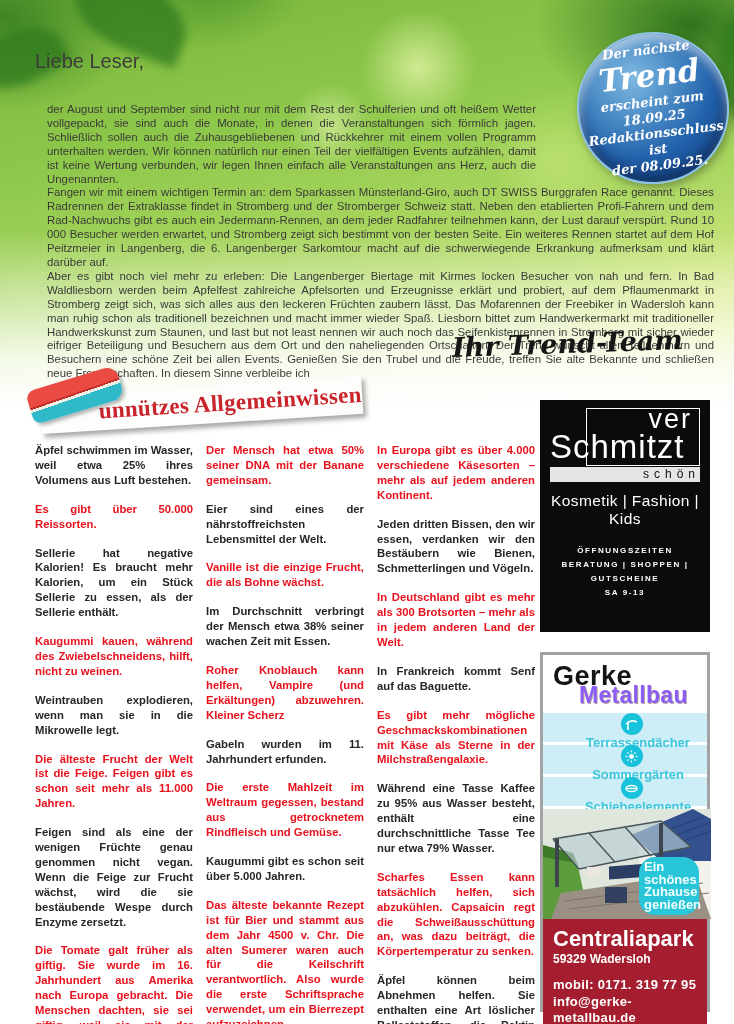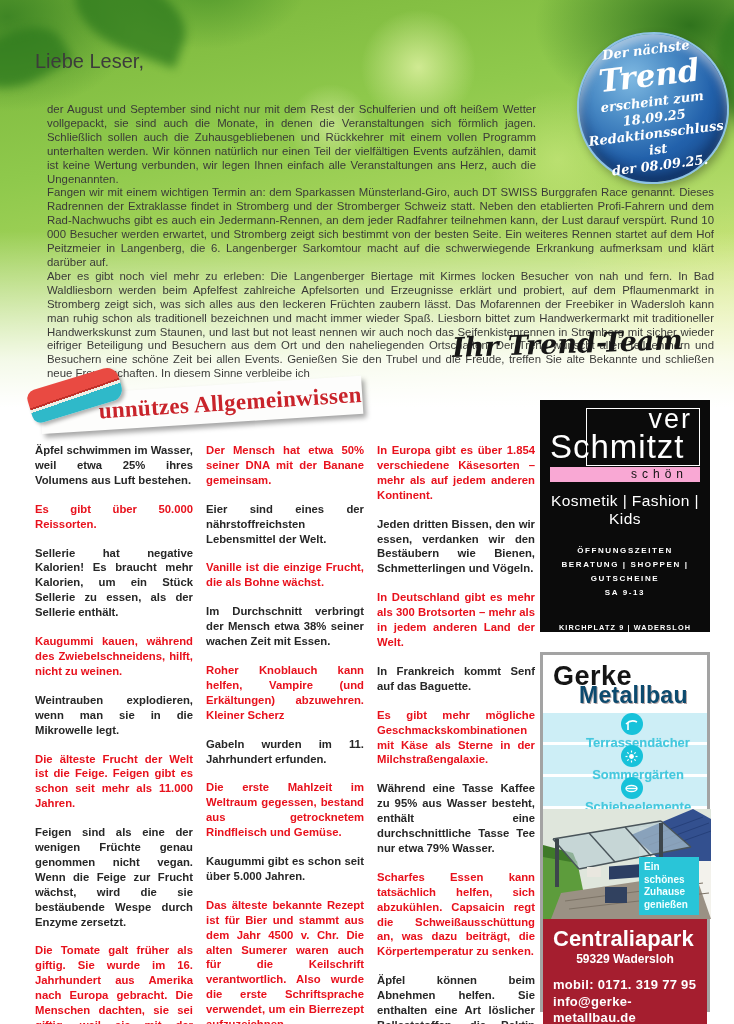--- a/index.html
+++ b/index.html
@@ -62,44 +62,44 @@
         text-align:justify;color:#272727;}
   .fact.red{color:#e8111c;}
 
   
   .ad-schmitzt{position:absolute;top:400px;left:540px;width:170px;height:232px;
       background:#0b0b0b;color:#fff;z-index:3;}
   .vs-logo{position:relative;height:86px;}
   .vs-frame{position:absolute;top:8px;left:46px;right:10px;bottom:20px;border:1px solid #fff;}
   .vs-ver{position:absolute;top:4px;right:18px;font-size:27px;letter-spacing:2px;font-weight:normal;}
   .vs-main{position:absolute;top:28px;left:10px;font-size:33px;letter-spacing:1px;font-weight:normal;}
-  .vs-schoen-bar{position:absolute;left:10px;right:10px;bottom:4px;height:15px;background:#f9a8d4;
-      color:#111;text-align:right;font-size:12px;letter-spacing:5px;line-height:15px;padding-right:12px;}
+  .vs-schoen-bar{position:absolute;left:10px;right:10px;bottom:4px;height:15px;background:#e5e5e5;
+      color:#111;text-align:right;font-size:12px;letter-spacing:5px;line-height:15px;padding-right:0;}
   .vs-tagline{text-align:center;font-size:15.5px;margin-top:6px;letter-spacing:.4px;}
   .vs-hours{margin-top:16px;text-align:center;font-size:8px;letter-spacing:1.6px;font-weight:bold;line-height:14px;}
   .vs-contact{margin-top:22px;text-align:center;font-size:7.3px;letter-spacing:1.1px;font-weight:bold;line-height:11.5px;}
 
   
   .ad-gerke{position:absolute;top:652px;left:540px;width:170px;height:360px;z-index:3;
       background:#fff;border:3px solid #a3a3a3;box-sizing:border-box;}
   .gk-logo{padding:8px 10px 6px;line-height:1;}
   .gk-top{font-size:27px;font-weight:bold;color:#151515;letter-spacing:.5px;}
-  .gk-bottom{font-size:23px;font-weight:bold;color:#0c4a6e;margin:-6px 0 0 26px;
+  .gk-bottom{font-size:23px;font-weight:bold;color:#8b5cf6;margin:-6px 0 0 26px;
       text-shadow:1px 1px 0 rgba(40,0,0,.35);letter-spacing:.3px;}
   .gk-service{display:flex;align-items:center;height:29px;background:#cdeef6;margin-bottom:3px;padding-left:13px;flex-direction:column;}
   .gk-ic{width:22px;height:22px;border-radius:50%;background:#17c2da;display:flex;
       align-items:center;justify-content:center;flex:0 0 22px;}
   .gk-label{color:#45c8de;font-weight:bold;font-size:13px;margin-left:13px;
       text-shadow:0 0 1px rgba(69,200,222,.4);}
   .gk-photo{position:relative;height:110px;margin-top:1px;}
   .gk-overlay{position:absolute;right:8px;bottom:4px;width:50px;background:#29c5d8;color:#f2ffff;
-      font-size:10px;line-height:12.5px;font-weight:bold;padding:4px 5px;z-index:2;}
+      font-size:13px;line-height:12.5px;font-weight:bold;padding:4px 5px;z-index:2;border-radius:16px;}
   .gk-footer{background:#a51e2f;color:#fff;height:112px;padding:9px 10px 0;box-sizing:border-box;}
   .gk-park{font-size:22px;font-weight:bold;line-height:22px;}
-  .gk-city{text-align:center;font-size:12px;font-weight:bold;margin-top:2px;}
+  .gk-city{text-align:left;font-size:12px;font-weight:bold;margin-top:2px;}
   .gk-lines{margin-top:11px;font-size:13px;font-weight:bold;line-height:16.5px;letter-spacing:.3px;}
 </style>
 </head>
 <body>
 
 <div class="page">
 
   <div class="hero">
     <div class="leaf l1"></div>
     <div class="leaf l2"></div>
@@ -144,21 +144,21 @@
         <p class="fact black">Eier sind eines der nährstoffreichsten Lebensmittel der Welt.</p>
         <p class="fact red">Vanille ist die einzige Frucht, die als Bohne wächst.</p>
         <p class="fact black">Im Durchschnitt verbringt der Mensch etwa 38% seiner wachen Zeit mit Essen.</p>
         <p class="fact red">Roher Knoblauch kann helfen, Vampire (und Erkältungen) abzuwehren. Kleiner Scherz</p>
         <p class="fact black">Gabeln wurden im 11. Jahrhundert erfunden.</p>
         <p class="fact red">Die erste Mahlzeit im Weltraum gegessen, bestand aus getrocknetem Rindfleisch und Gemüse.</p>
         <p class="fact black">Kaugummi gibt es schon seit über 5.000 Jahren.</p>
         <p class="fact red">Das älteste bekannte Rezept ist für Bier und stammt aus dem Jahr 4500 v. Chr. Die alten Sumerer waren auch für die Keilschrift verantwortlich. Also wurde die erste Schriftsprache verwendet, um ein Bierrezept aufzuzeichnen.</p>
       </div>
     <div class="col">
-        <p class="fact red">In Europa gibt es über 1.854 verschiedene Käsesorten – mehr als auf jedem anderen Kontinent.</p>
+        <p class="fact red">In Europa gibt es über 4.000 verschiedene Käsesorten – mehr als auf jedem anderen Kontinent.</p>
         <p class="fact black">Jeden dritten Bissen, den wir essen, verdanken wir den Bestäubern wie Bienen, Schmetterlingen und Vögeln.</p>
         <p class="fact red">In Deutschland gibt es mehr als 300 Brotsorten – mehr als in jedem anderen Land der Welt.</p>
         <p class="fact black">In Frankreich kommt Senf auf das Baguette.</p>
         <p class="fact red">Es gibt mehr mögliche Geschmackskombinationen mit Käse als Sterne in der Milchstraßengalaxie.</p>
         <p class="fact black">Während eine Tasse Kaffee zu 95% aus Wasser besteht, enthält eine durchschnittliche Tasse Tee nur etwa 79% Wasser.</p>
         <p class="fact red">Scharfes Essen kann tatsächlich helfen, sich abzukühlen. Capsaicin regt die Schweißausschüttung an, was dazu beiträgt, die Körpertemperatur zu senken.</p>
         <p class="fact black">Äpfel können beim Abnehmen helfen. Sie enthalten eine Art löslicher Ballaststoffen, die Pektin genannt werden und dazu beitragen, die Hungerhormone zu regulieren.</p>
       </div>
   </div>
 
@@ -167,26 +167,20 @@
       <div class="vs-frame"></div>
       <div class="vs-ver">ver</div>
       <div class="vs-main">Schmitzt</div>
       <div class="vs-schoen-bar">schön</div>
     </div>
     <div class="vs-tagline">Kosmetik | Fashion | Kids</div>
     <div class="vs-hours">
       <div>ÖFFNUNGSZEITEN</div>
       <div>BERATUNG | SHOPPEN | GUTSCHEINE</div>
       <div>SA 9-13</div>
-    </div>
-    <div class="vs-contact">
-      <div>KIRCHPLATZ 9 | WADERSLOH</div>
-      <div>0176 / 306 337 36</div>
-      <div>INFO@VERSCHMITZT-SCHOEN.DE</div>
-      <div>WWW.VERSCHMITZT-SCHOEN.DE</div>
     </div>
   </div>
 
   <div class="ad-gerke">
     <div class="gk-logo">
       <div class="gk-top">Gerke</div>
       <div class="gk-bottom">Metallbau</div>
     </div>
 
     <div class="gk-service">

